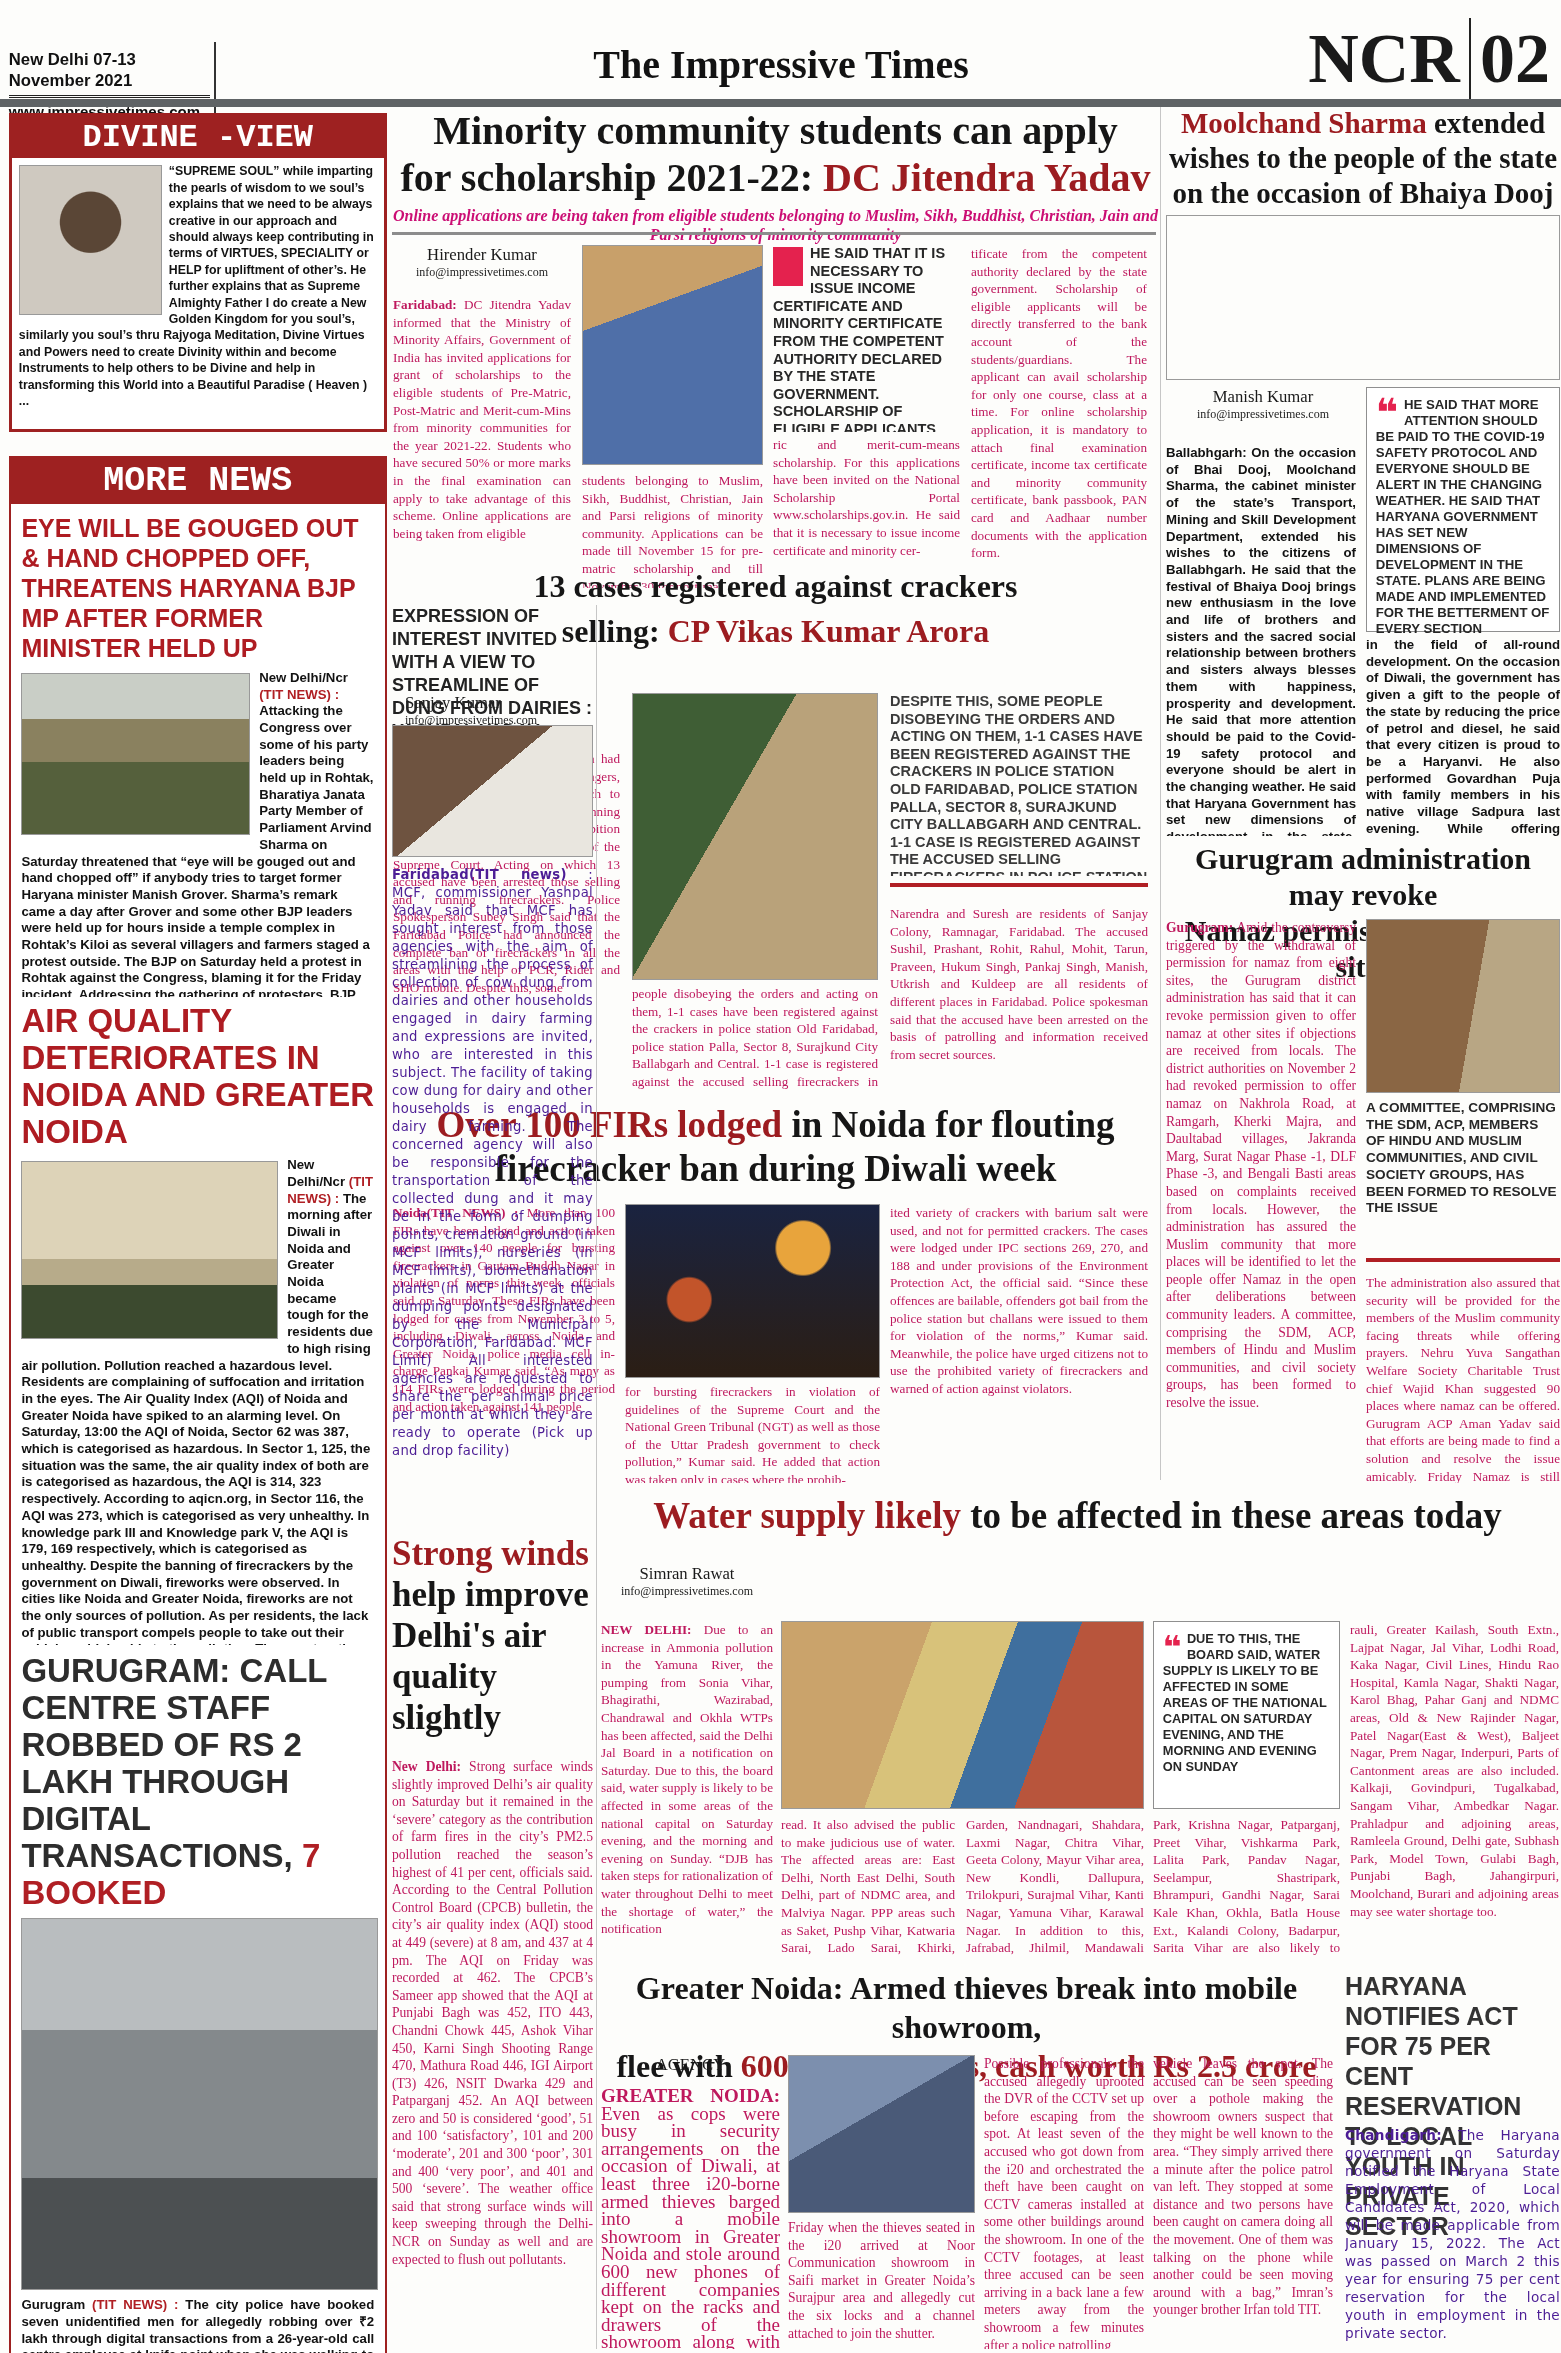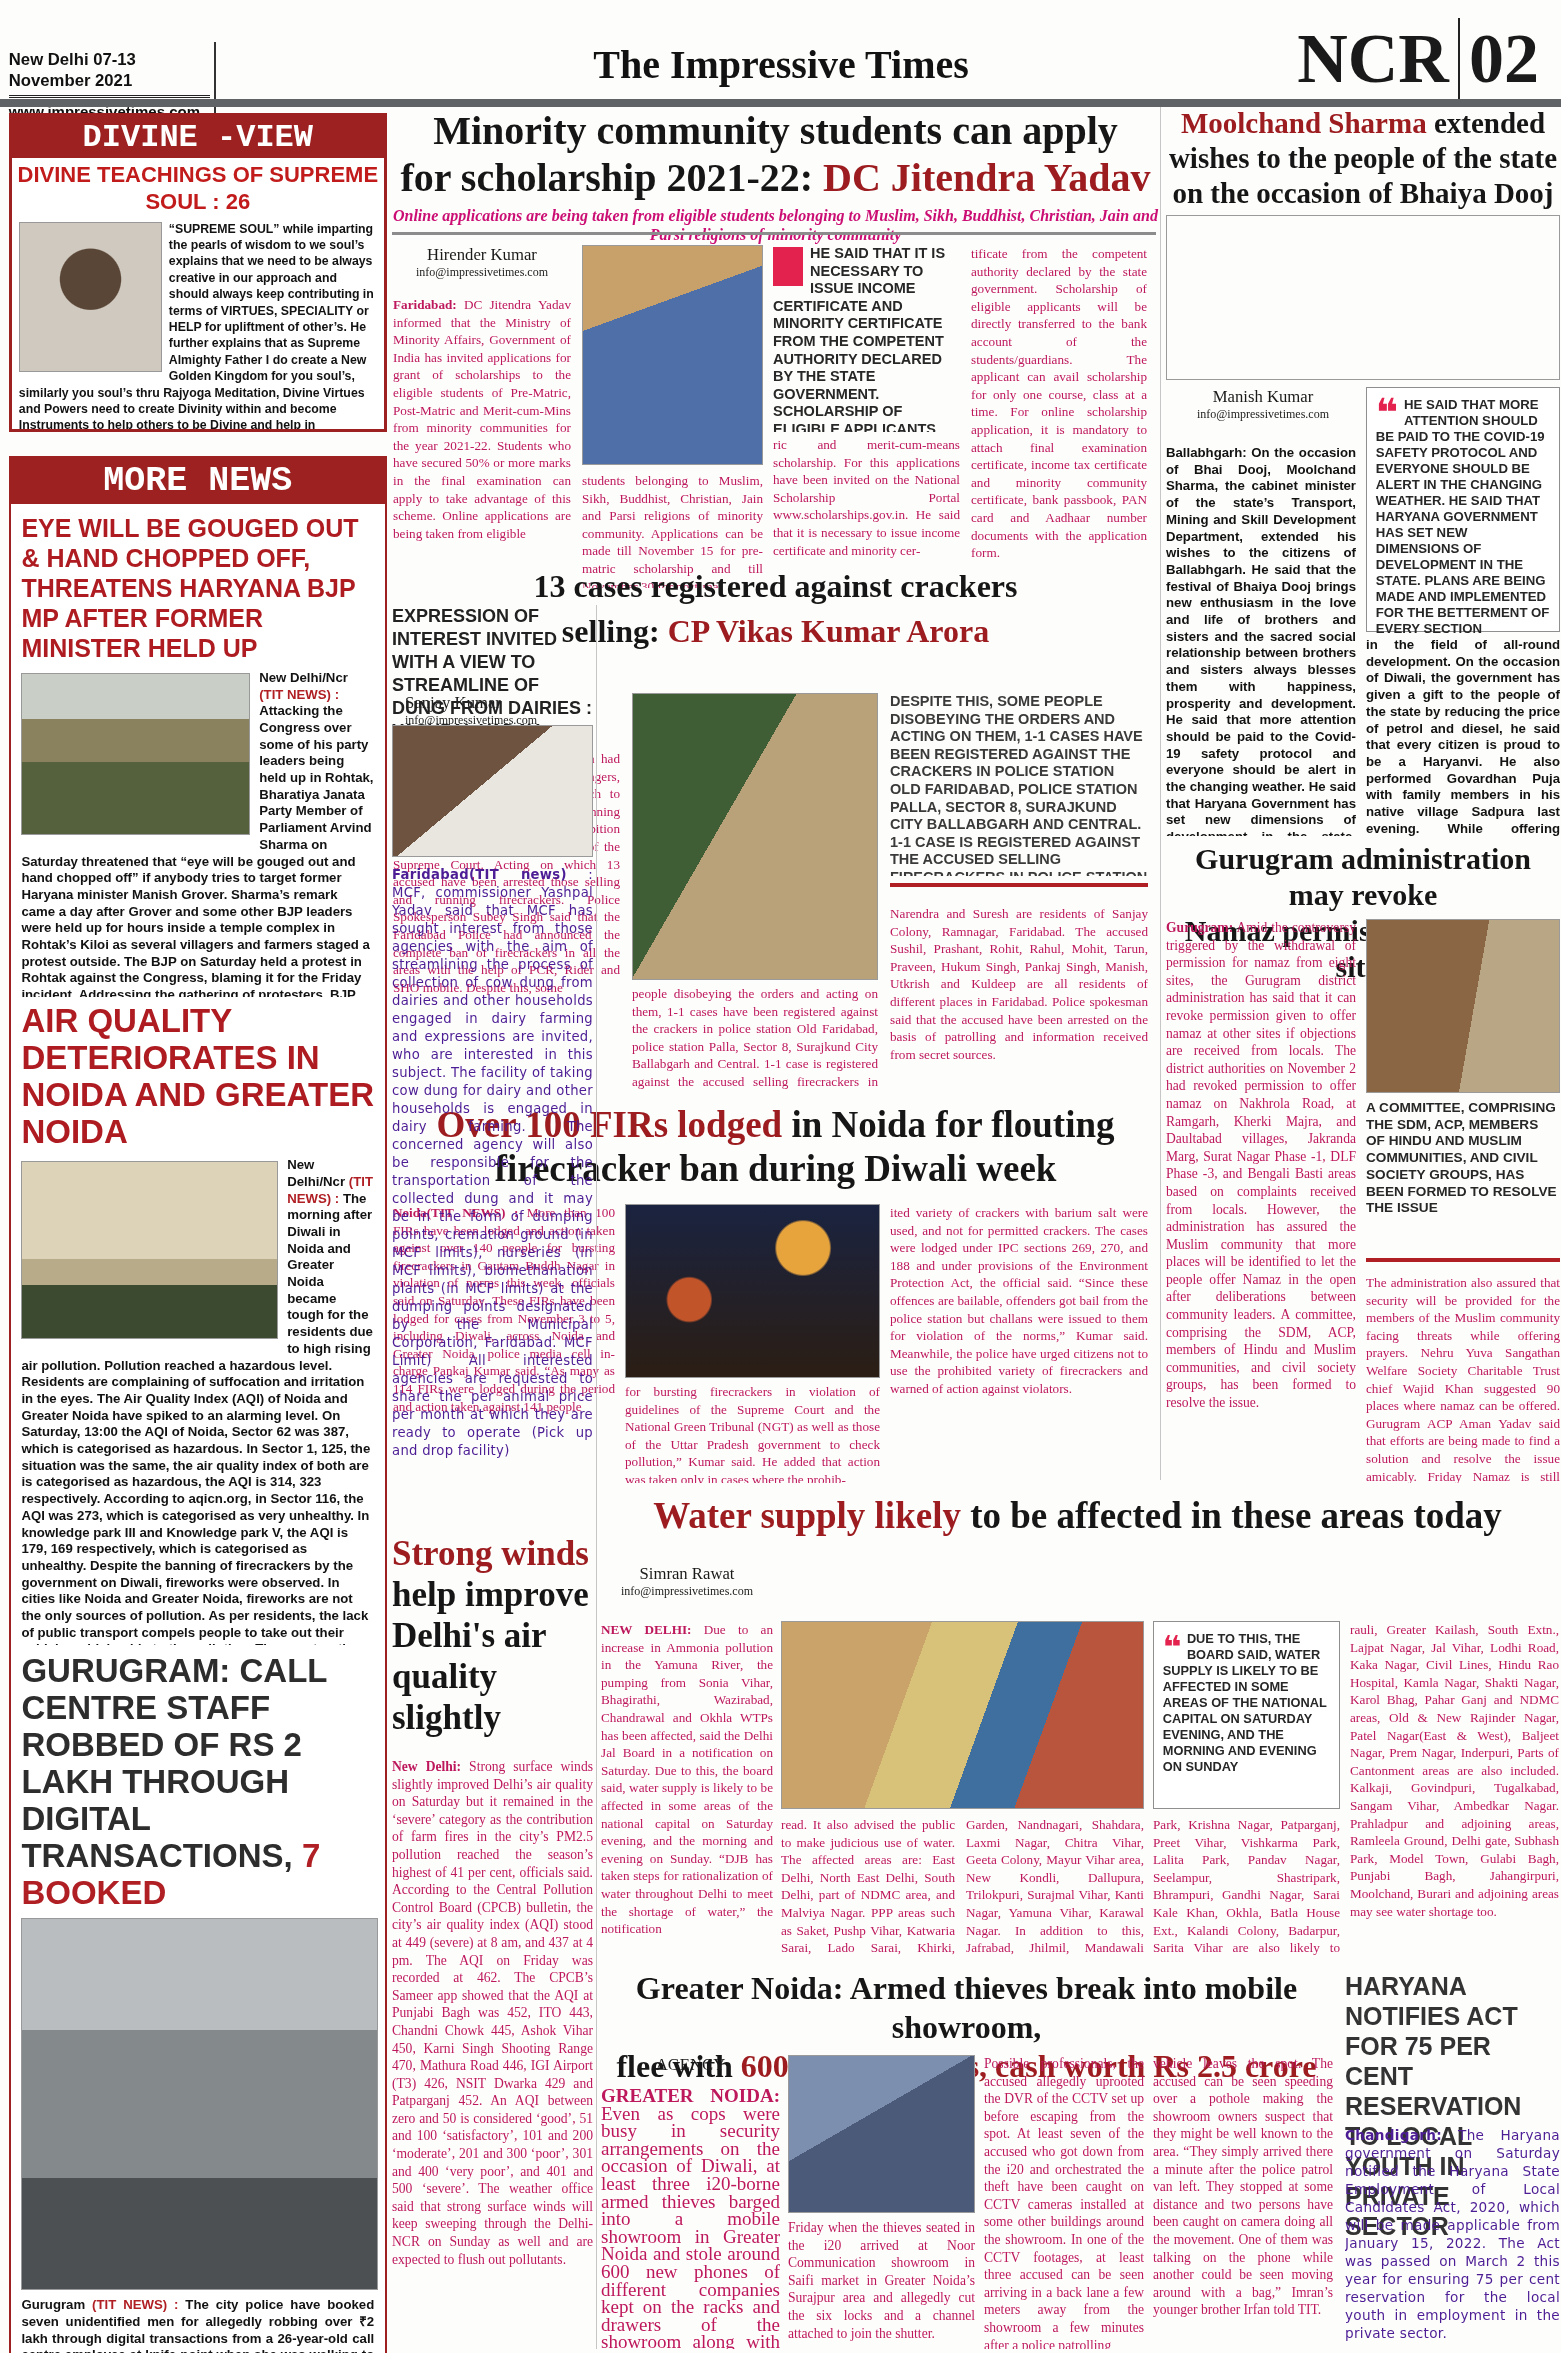--- a/index.html
+++ b/index.html
@@ -47,30 +47,29 @@
 <body>
 
 <div class="page">
 
   <div class="abs" style="left:8.8px;top:49px;width:201px">
     <div style="font:bold 16.7px/21px 'Liberation Sans',sans-serif;border-bottom:3.5px double #222;padding-bottom:4px">New Delhi 07-13 November 2021</div>
     <div style="font:bold 15px/19.4px 'Liberation Sans',sans-serif;padding-top:3.5px">www.impressivetimes.com</div>
   </div>
   <div class="abs" style="left:214px;top:42px;width:1.8px;height:76px;background:#333"></div>
   <div class="abs ctr" style="left:0;top:42px;width:1562px;font:bold 40px/46px 'Liberation Serif',serif;color:#121212">The Impressive Times</div>
-  <div class="abs" style="right:23px;top:17.6px;display:flex;align-items:center">
+  <div class="abs" style="right:12px;top:17.6px;display:flex;align-items:center">
     <span style="font:bold 70px/77px 'Liberation Serif',serif;color:#1a1a1a">NCR</span>
     <span style="width:2.6px;height:81px;background:#222;margin:0 8.8px"></span>
     <span style="font:bold 70px/77px 'Liberation Serif',serif;color:#1a1a1a">02</span>
   </div>
   <div class="abs" style="left:0;top:99px;width:1562px;height:8px;background:#5f6365"></div>
 
   <div class="box-red" style="left:8.8px;top:113px;width:378px;height:319px;border-width:3.5px">
     <div class="redbar" style="height:42px;font-size:32px">DIVINE -VIEW</div>
-    <div class="ctr" style="font:bold 22px/26.4px 'Liberation Sans',sans-serif;color:#c21b1b;margin-top:4.4px">DIVINE TEACHINGS OF SUPREME SOUL : 26</div>
     <div style="padding:5.3px 7px;overflow:hidden">
       <div class="ph-woman" style="float:left;width:141px;height:148px;border:0.9px solid #999;margin:1.8px 7px 3.5px 0"></div>
       <span class="sans" style="display:inline;font-size:12.3px;line-height:15.4px">“SUPREME SOUL” while imparting the pearls of wisdom to we soul’s explains that we need to be always creative in our approach and should always keep contributing in terms of VIRTUES, SPECIALITY or HELP for upliftment of other’s. He further explains that as Supreme Almighty Father I do create a New Golden Kingdom for you soul’s, similarly you soul’s thru Rajyoga Meditation, Divine Virtues and Powers need to create Divinity within and become Instruments to help others to be Divine and help in transforming this World into a Beautiful Paradise ( Heaven ) ...</span>
       
     </div>
   </div>
 
   <div class="box-red" style="left:8.8px;top:456px;width:378px;height:1905px">
     <div class="redbar" style="height:46px;font-size:35px">MORE NEWS</div>
 

